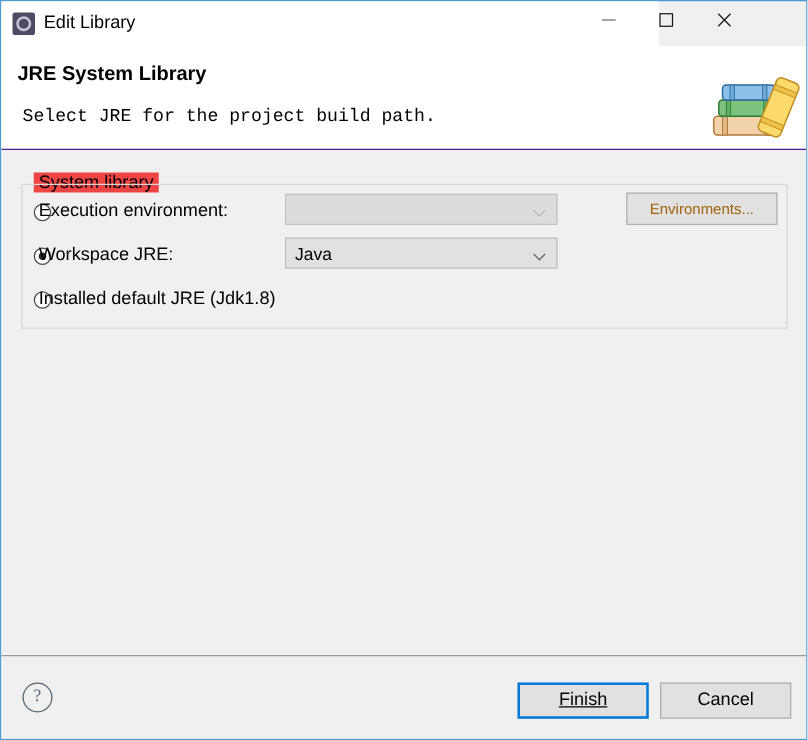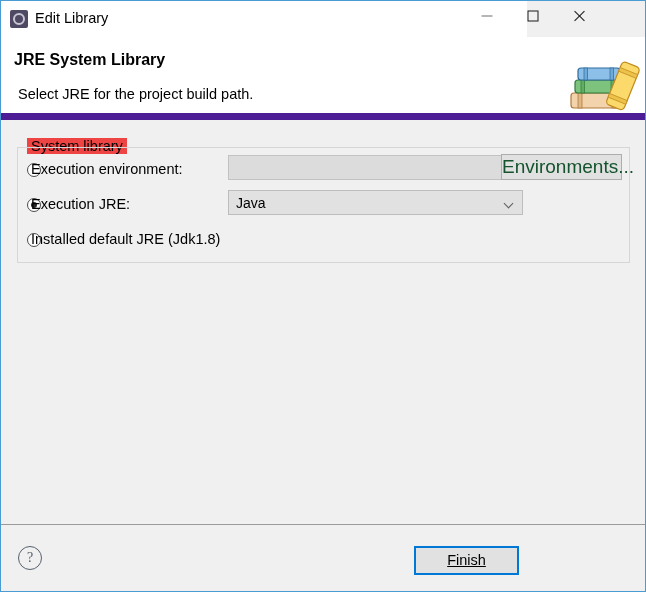--- a/index.html
+++ b/index.html
@@ -101,35 +101,36 @@
   #btn-close .glyph:before { transform: rotate(45deg); }
   #btn-close .glyph:after  { transform: rotate(-45deg); }
 
   
   #header {
     position: absolute;
     left: 0; top: 36px;
     width: 644px;
     height: 83px;
     background: #ffffff;
-    border-bottom: 7px solid #4c1d95;
+    border-bottom: 1px solid #4c1d95;
     box-sizing: border-box;
   }
   #header-title {
     position: absolute;
     left: 13px; top: 14px;
     font-size: 16px;
     font-weight: bold;
     color: #000000;
   }
   #header-desc {
     position: absolute;
     left: 17px; top: 49px;
     font-size: 14.5px;
     color: #000000;
+    font-family: Liberation Mono, monospace;
   }
 
   
   #books-icon {
     position: absolute;
     right: 2px; top: 12px;
     width: 82px; height: 66px;
   }
 
   
@@ -192,21 +193,21 @@
   }
 
   #row-exec { top: 39px; }
   #row-alt  { top: 74px; }
   #row-ws   { top: 109px; }
 
   
   .combo {
     position: absolute;
     left: 227px;
-    width: 295px;
+    width: 218px;
     height: 25px;
     box-sizing: border-box;
     border: 1px solid #c2c2c2;
     background: #dcdcdc;
   }
   .combo.enabled {
     background: #e1e1e1;
     border: 1px solid #bdbdbd;
   }
   .combo .combo-text {
@@ -238,22 +239,22 @@
 
   
   .sidebtn {
     position: absolute;
     left: 500px;
     width: 121px;
     height: 26px;
     box-sizing: border-box;
     border: 1px solid #adadad;
     background: #e1e1e1;
-    font-size: 19px;
-    color: #14532d;
+    font-size: 12px;
+    color: #a16207;
     text-align: center;
     line-height: 24px;
     cursor: default;
     white-space: nowrap;
   }
   #btn-environments { top: 34px; }
   #btn-installed-jres { top: 69px; }
 
   
   #bottombar {
@@ -361,32 +362,33 @@
       <span class="radio-label">Execution environment:</span>
     </div>
     <div class="combo" id="combo-exec">
       <span class="combo-text"></span>
       <span class="chev"></span>
     </div>
     <div class="sidebtn" id="btn-environments">Environments...</div>
 
     <div class="opt-row" id="row-alt">
       <span class="radio checked"></span>
-      <span class="radio-label">Execution JRE:</span>
+      <span class="radio-label">Workspace JRE:</span>
     </div>
     <div class="combo enabled" id="combo-alt">
       <span class="combo-text">Java</span>
       <span class="chev"></span>
     </div>
 
     <div class="opt-row" id="row-ws">
       <span class="radio"></span>
       <span class="radio-label">Installed default JRE (Jdk1.8)</span>
     </div>
 
   </div>
 
   <div id="bottombar">
     <div id="help-icon">?</div>
     <div class="dlgbtn" id="btn-finish">Finish</div>
+    <div class="dlgbtn" id="btn-cancel">Cancel</div>
   </div>
 
 </div>
 
 </body></html>

